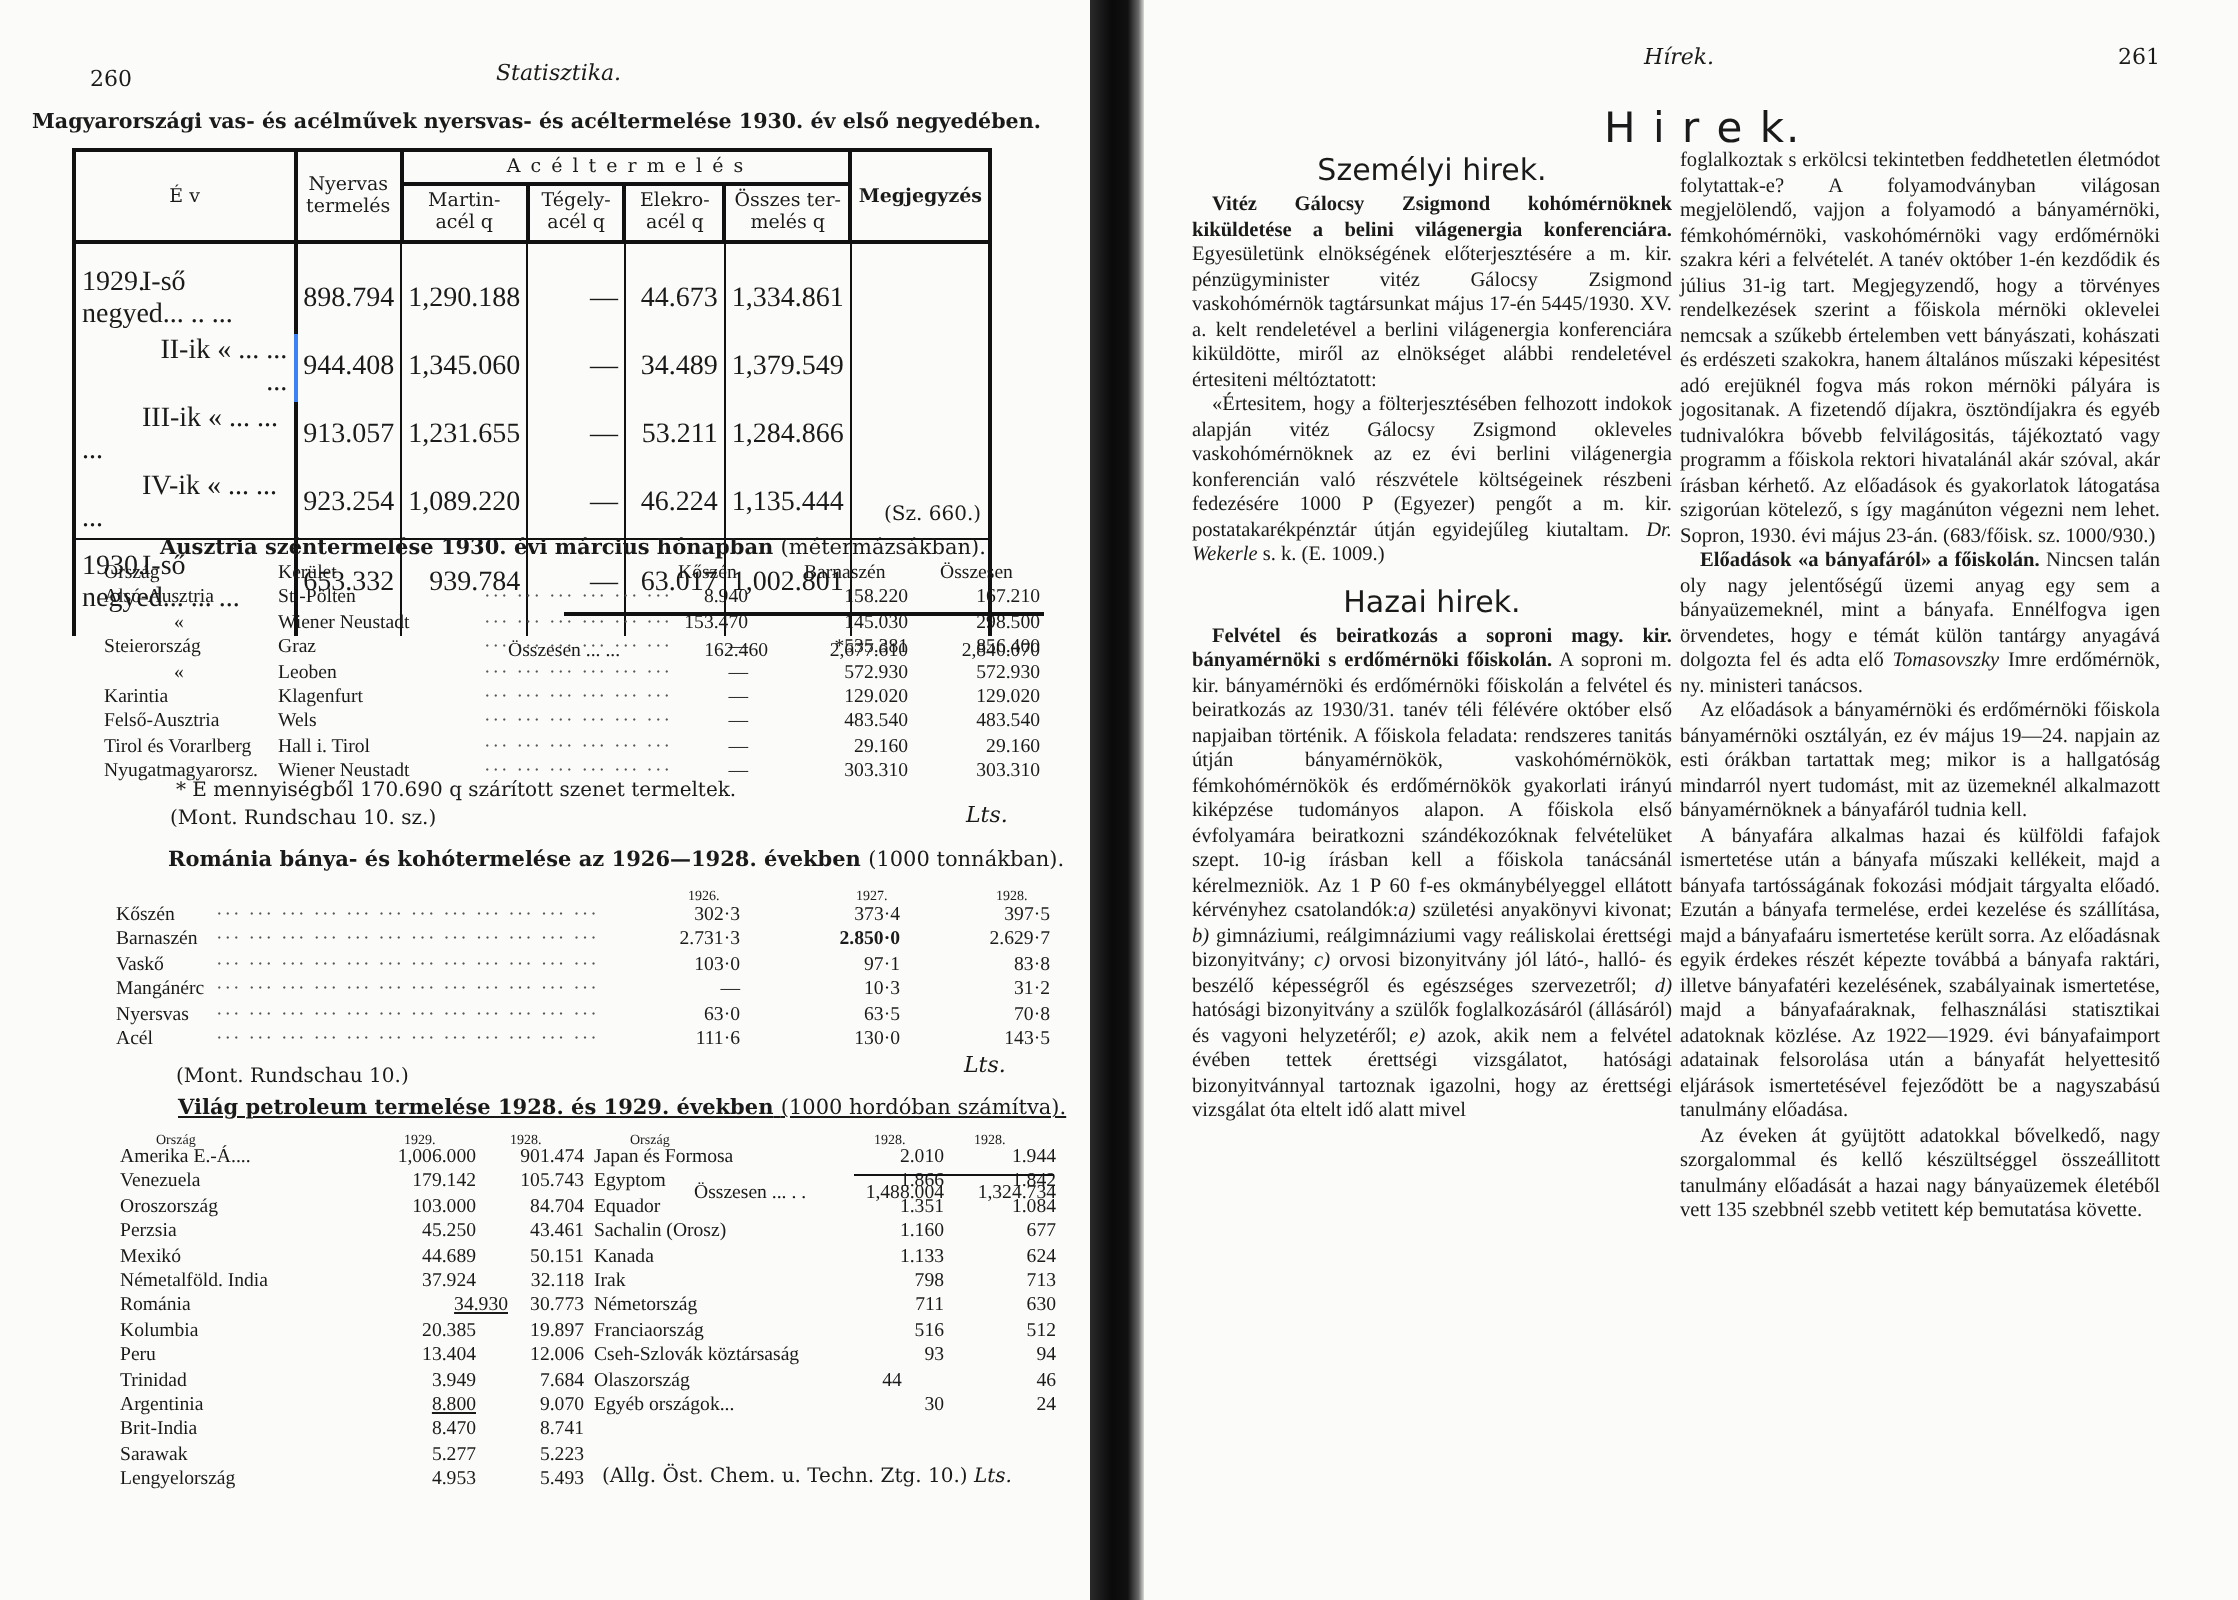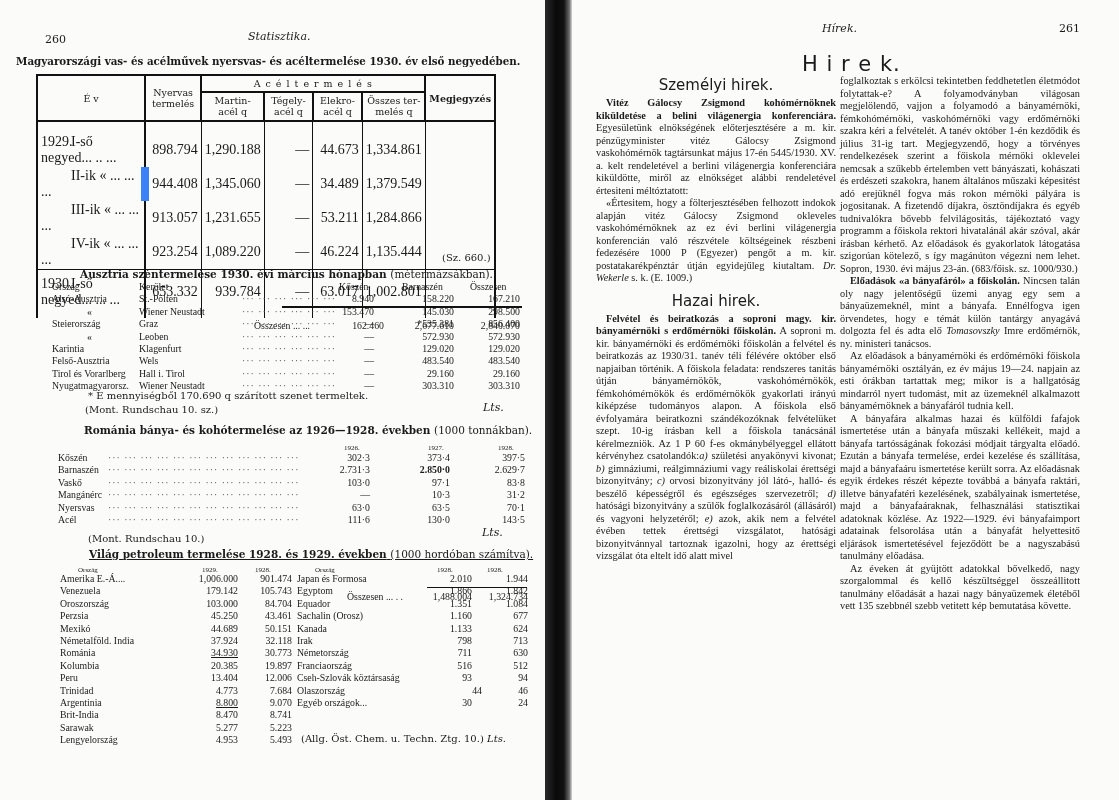--- a/index.html
+++ b/index.html
@@ -60,21 +60,21 @@
         <tr>
           <td class="lab" style="border-left:2px solid #111;border-right:2px solid #111;padding-top:12px;"><span style="display:inline-block;width:30px;">1929.</span><span>I-ső negyed... .. ...</span></td>
           <td style="border-right:1px solid #111;padding-top:12px;">898.794</td>
           <td style="border-right:1px solid #111;padding-top:12px;">1,290.188</td>
           <td class="c" style="border-right:1px solid #111;padding-top:12px;">—</td>
           <td style="border-right:1px solid #111;padding-top:12px;">44.673</td>
           <td style="border-right:1px solid #111;padding-top:12px;">1,334.861</td>
           <td style="border-right:2px solid #111;padding-top:12px;"></td>
         </tr>
         <tr>
-          <td class="lab" style="border-left:2px solid #111;border-right:8px solid #3b82f6;"><span style="display:inline-block;width:30px;"></span><span>II-ik « ... ... ...</span></td>
+          <td class="lab" style="border-left:2px solid #111;border-right:2px solid #3b82f6;text-align:right;"><span style="display:inline-block;width:30px;"></span><span>II-ik « ... ... ...</span></td>
           <td style="border-right:1px solid #111;">944.408</td>
           <td style="border-right:1px solid #111;">1,345.060</td>
           <td class="c" style="border-right:1px solid #111;">—</td>
           <td style="border-right:1px solid #111;">34.489</td>
           <td style="border-right:1px solid #111;">1,379.549</td>
           <td style="border-right:2px solid #111;"></td>
         </tr>
         <tr>
           <td class="lab" style="border-left:2px solid #111;border-right:2px solid #111;"><span style="display:inline-block;width:30px;"></span><span>III-ik « ... ... ...</span></td>
           <td style="border-right:1px solid #111;">913.057</td>
@@ -227,21 +227,21 @@
           <span class="dots" style="position:absolute;left:50px;">··· ··· ··· ··· ··· ··· ··· ··· ··· ··· ··· ···</span>
           <span class="r" style="position:absolute;left:250px;width:62px;">—</span>
           <span class="r" style="position:absolute;left:330px;width:62px;">10·3</span>
           <span class="r" style="position:absolute;left:405px;width:62px;">31·2</span>
         </div>
         <div style="position:relative;width:470px;">
           <span style="position:absolute;left:0;">Nyersvas</span>
           <span class="dots" style="position:absolute;left:50px;">··· ··· ··· ··· ··· ··· ··· ··· ··· ··· ··· ···</span>
           <span class="r" style="position:absolute;left:250px;width:62px;">63·0</span>
           <span class="r" style="position:absolute;left:330px;width:62px;">63·5</span>
-          <span class="r" style="position:absolute;left:405px;width:62px;">70·1</span>
+          <span class="r" style="position:absolute;left:405px;width:62px;">70·8</span>
         </div>
         <div style="position:relative;width:470px;">
           <span style="position:absolute;left:0;">Acél</span>
           <span class="dots" style="position:absolute;left:50px;">··· ··· ··· ··· ··· ··· ··· ··· ··· ··· ··· ···</span>
           <span class="r" style="position:absolute;left:250px;width:62px;">111·6</span>
           <span class="r" style="position:absolute;left:330px;width:62px;">130·0</span>
           <span class="r" style="position:absolute;left:405px;width:62px;">143·5</span>
         </div>
       </div>
   </div>
@@ -281,36 +281,36 @@
           <span class="r" style="position:absolute;left:120px;width:58px;">44.689</span>
           <span class="r" style="position:absolute;left:180px;width:52px;">50.151</span>
         </div>
         <div style="position:relative;width:230px;">
           <span style="position:absolute;left:0;">Németalföld. India</span>
           <span class="r" style="position:absolute;left:120px;width:58px;">37.924</span>
           <span class="r" style="position:absolute;left:180px;width:52px;">32.118</span>
         </div>
         <div style="position:relative;width:230px;">
           <span style="position:absolute;left:0;">Románia</span>
-          <span class="r" style="position:absolute;left:120px;width:58px;text-decoration:underline;">34.930</span>
+          <span class="r" style="position:absolute;left:136px;width:58px;text-decoration:underline;">34.930</span>
           <span class="r" style="position:absolute;left:180px;width:52px;">30.773</span>
         </div>
         <div style="position:relative;width:230px;">
           <span style="position:absolute;left:0;">Kolumbia</span>
           <span class="r" style="position:absolute;left:120px;width:58px;">20.385</span>
           <span class="r" style="position:absolute;left:180px;width:52px;">19.897</span>
         </div>
         <div style="position:relative;width:230px;">
           <span style="position:absolute;left:0;">Peru</span>
           <span class="r" style="position:absolute;left:120px;width:58px;">13.404</span>
           <span class="r" style="position:absolute;left:180px;width:52px;">12.006</span>
         </div>
         <div style="position:relative;width:230px;">
           <span style="position:absolute;left:0;">Trinidad</span>
-          <span class="r" style="position:absolute;left:120px;width:58px;">4.773</span>
+          <span class="r" style="position:absolute;left:120px;width:58px;">3.949</span>
           <span class="r" style="position:absolute;left:180px;width:52px;">7.684</span>
         </div>
         <div style="position:relative;width:230px;">
           <span style="position:absolute;left:0;">Argentinia</span>
           <span class="r" style="position:absolute;left:120px;width:58px;text-decoration:underline;">8.800</span>
           <span class="r" style="position:absolute;left:180px;width:52px;">9.070</span>
         </div>
         <div style="position:relative;width:230px;">
           <span style="position:absolute;left:0;">Brit-India</span>
           <span class="r" style="position:absolute;left:120px;width:58px;">8.470</span>
@@ -375,21 +375,21 @@
           <span class="r" style="position:absolute;left:125px;width:50px;">516</span>
           <span class="r" style="position:absolute;left:180px;width:51px;">512</span>
         </div>
         <div style="position:relative;width:230px;">
           <span style="position:absolute;left:0;">Cseh-Szlovák köztársaság</span>
           <span class="r" style="position:absolute;left:125px;width:50px;">93</span>
           <span class="r" style="position:absolute;left:180px;width:51px;">94</span>
         </div>
         <div style="position:relative;width:230px;">
           <span style="position:absolute;left:0;">Olaszország</span>
-          <span class="r" style="position:absolute;left:135px;width:50px;">44</span>
+          <span class="r" style="position:absolute;left:124px;width:50px;text-align:center;">44</span>
           <span class="r" style="position:absolute;left:180px;width:51px;">46</span>
         </div>
         <div style="position:relative;width:230px;">
           <span style="position:absolute;left:0;">Egyéb országok...</span>
           <span class="r" style="position:absolute;left:125px;width:50px;">30</span>
           <span class="r" style="position:absolute;left:180px;width:51px;">24</span>
         </div>
       </div>
     <div style="position:relative;width:230px;height:6px;">
         <div class="abs" style="left:130px;top:2px;width:100px;border-top:1.5px solid #111;"></div>

